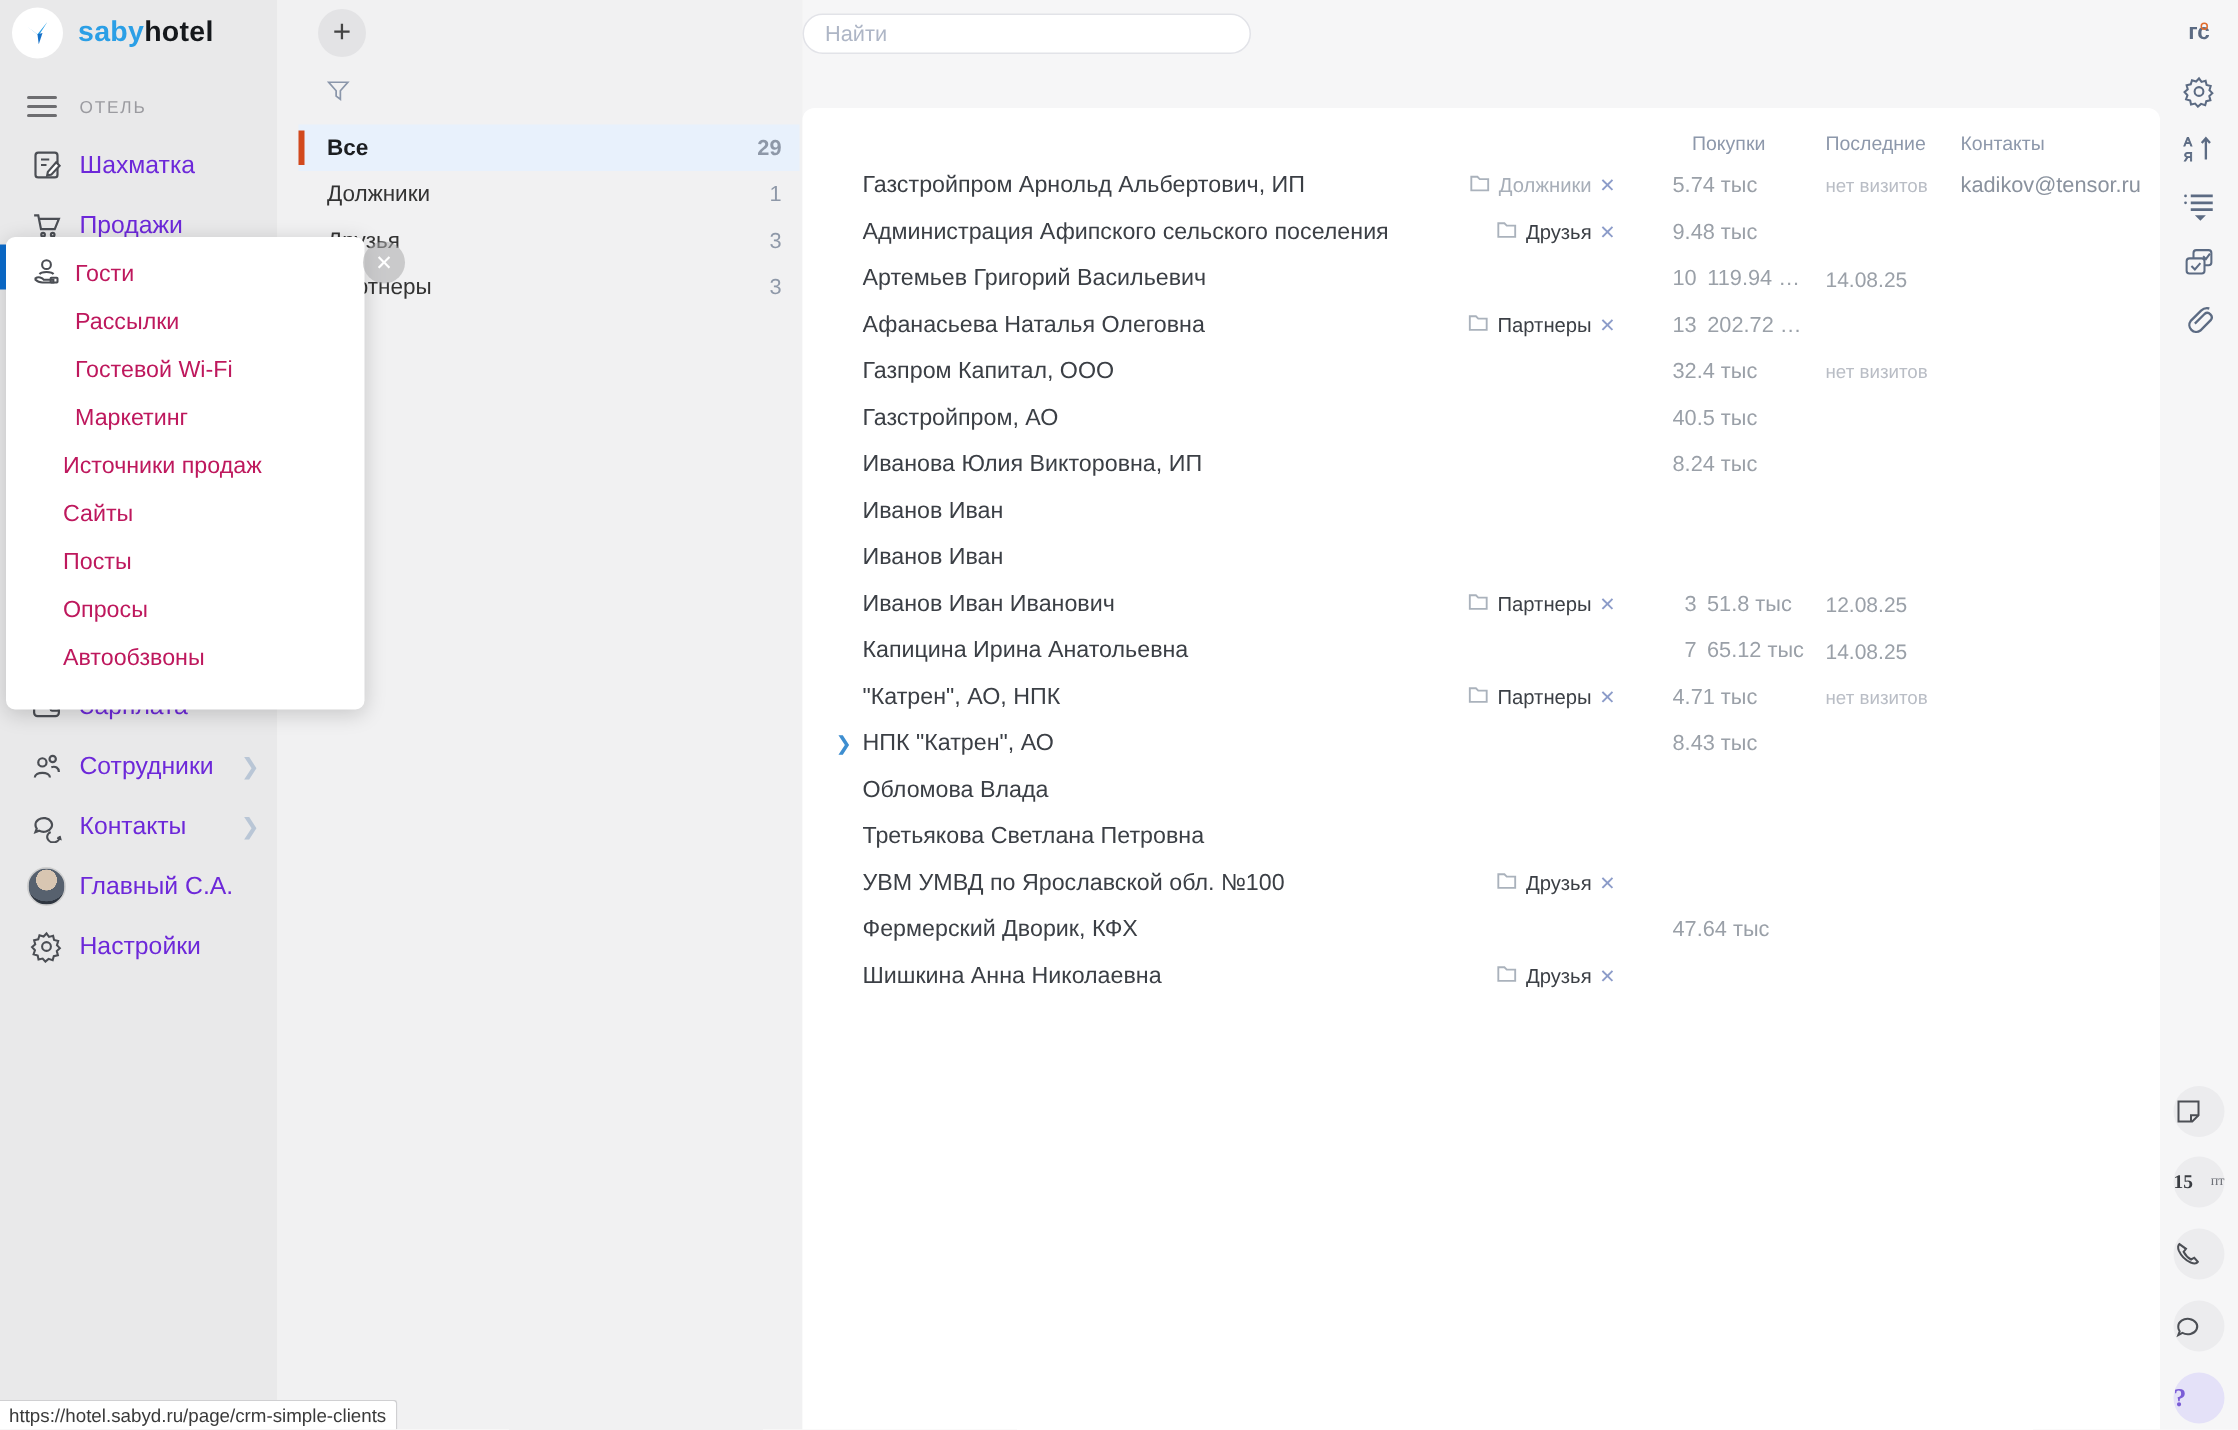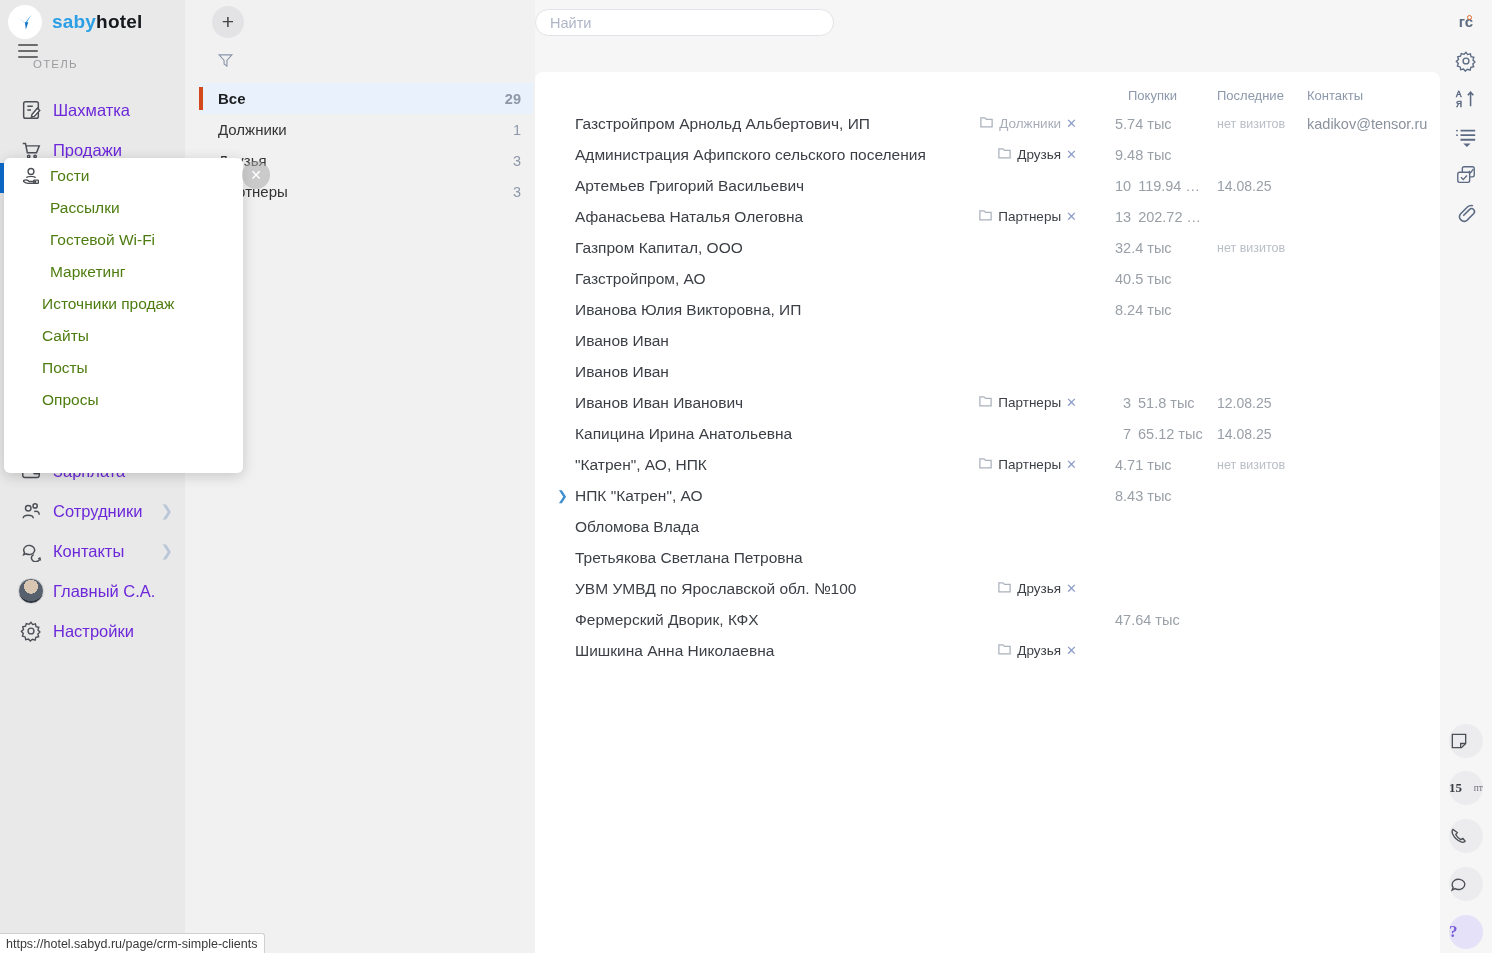--- a/index.html
+++ b/index.html
@@ -8,21 +8,21 @@
   .app { position:relative; width:1492px; height:953px;border-radius:30px; }
 
   
   .sidebar { position:absolute; left:0; top:0; width:185px; height:953px; background:#e9e9ea; }
   .brandrow { display:flex; align-items:center; height:44px; padding-left:8px; }
   .logo-circle { width:34px; height:34px; border-radius:50%; background:#fff;
     display:flex; align-items:center; justify-content:center; }
   .brandtext { margin-left:10px; font-size:19px; font-weight:bold; letter-spacing:.2px; }
   .brand-saby { color:#2b9fe6; }
   .brand-hotel { color:#15181c; }
-  .acct-row { display:flex; align-items:flex-start; height:34px; padding-left:18px;flex-direction:column; }
+  .acct-row { display:flex; align-items:flex-end; height:34px; padding-left:18px; }
   .burger { width:20px; display:flex; flex-direction:column; gap:4px; cursor:pointer; }
   .burger span { display:block; height:2px; background:#6d6d70; border-radius:1px; }
   .acct-label { margin-left:15px; font-size:11.5px; color:#9b9ba0; letter-spacing:1.2px; }
   .nav { margin-top:12px; }
   .nav-item { display:flex; align-items:center; height:40px; padding-left:18px; cursor:pointer; position:relative; }
   .nav-item .nicon { width:26px; height:26px; display:flex; align-items:center; justify-content:center; color:#4b4e54; }
   .nav-item .nlabel { margin-left:9px; font-size:16.5px; color:#6d28d9; }
   .nav-item .chev { position:absolute; right:12px; color:#b9c6d6; font-size:15px; }
   .nav-gap { height:281px; } 
   .avatar { width:26px; height:26px; border-radius:50%;
@@ -36,21 +36,21 @@
   .filter-list { position:absolute; left:14px; right:2px; top:83px; }
   .filter-row { position:relative; display:flex; align-items:center; height:31px; padding:0 12px 0 19px; cursor:pointer; font-size:15px; color:#333; }
   .filter-row .cnt { margin-left:auto; color:#8e98a8; font-size:14.5px; }
   .filter-row.selected { background:#e8f1fc; font-weight:bold; color:#1c1e21; }
   .filter-row.selected::before { content:""; position:absolute; left:0; top:4px; bottom:4px; width:4px; background:#d2491d; }
 
   
   .flyout { position:absolute; left:4px; top:158px; width:239px; height:315px; background:#fff;
     border-radius:6px; box-shadow:0 3px 14px rgba(0,0,0,.18); z-index:30; padding-top:2px; }
   .flyout-bar { position:absolute; left:-4px; top:5px; width:4px; height:30px; background:#0a66c2; }
-  .fly-item { display:flex; align-items:center; height:32px; padding-left:46px; font-size:15.5px; color:#4d7c0f; cursor:pointer; }
+  .fly-item { display:flex; align-items:flex-end; height:32px; padding-left:46px; font-size:15.5px; color:#be185d; cursor:pointer; }
   .fly-item.head { padding-left:14px; }
   .fly-item.head .ficon { width:26px; margin-right:6px; color:#4b4e54; display:flex; align-items:center; justify-content:center; }
   .fly-item.indent { padding-left:38px; }
   .fly-close { position:absolute; left:242px; top:161px; width:28px; height:28px; border-radius:50%;
     background:rgba(170,170,172,.55); color:#fff; border:none; font-size:14px; cursor:pointer; z-index:31; }
 
   
   .search-wrap { position:absolute; left:535px; top:9px; width:299px; height:27px; }
   .search-input { width:100%; height:100%; border:1px solid #e2e3e8; border-radius:14px; background:#fff;
     padding:0 14px; font-size:14.5px; color:#333; outline:none; }
@@ -242,20 +242,23 @@
         </div>
         <div class="fly-item indent">
           <span>Сайты</span>
         </div>
         <div class="fly-item indent">
           <span>Посты</span>
         </div>
         <div class="fly-item indent">
           <span>Опросы</span>
         </div>
+        <div class="fly-item indent">
+          <span>Автообзвоны</span>
+        </div>
       </div>
   </div>
   <button class="fly-close">✕</button>
 
   <div class="search-wrap">
     <input class="search-input" type="text" placeholder="Найти" style="">
   </div>
 
   <div class="card">
     <div class="thead">

